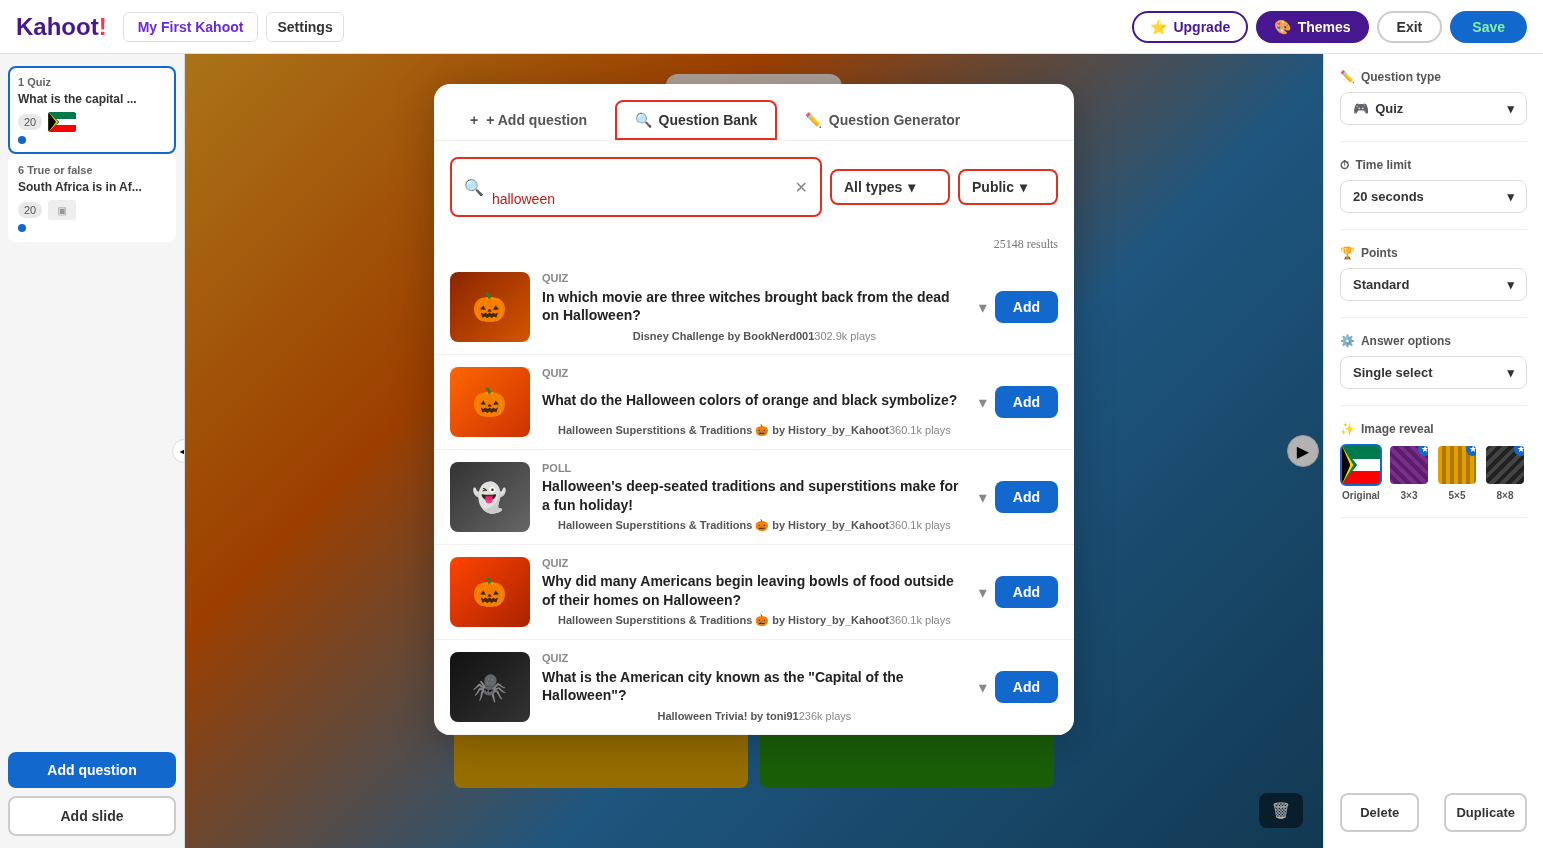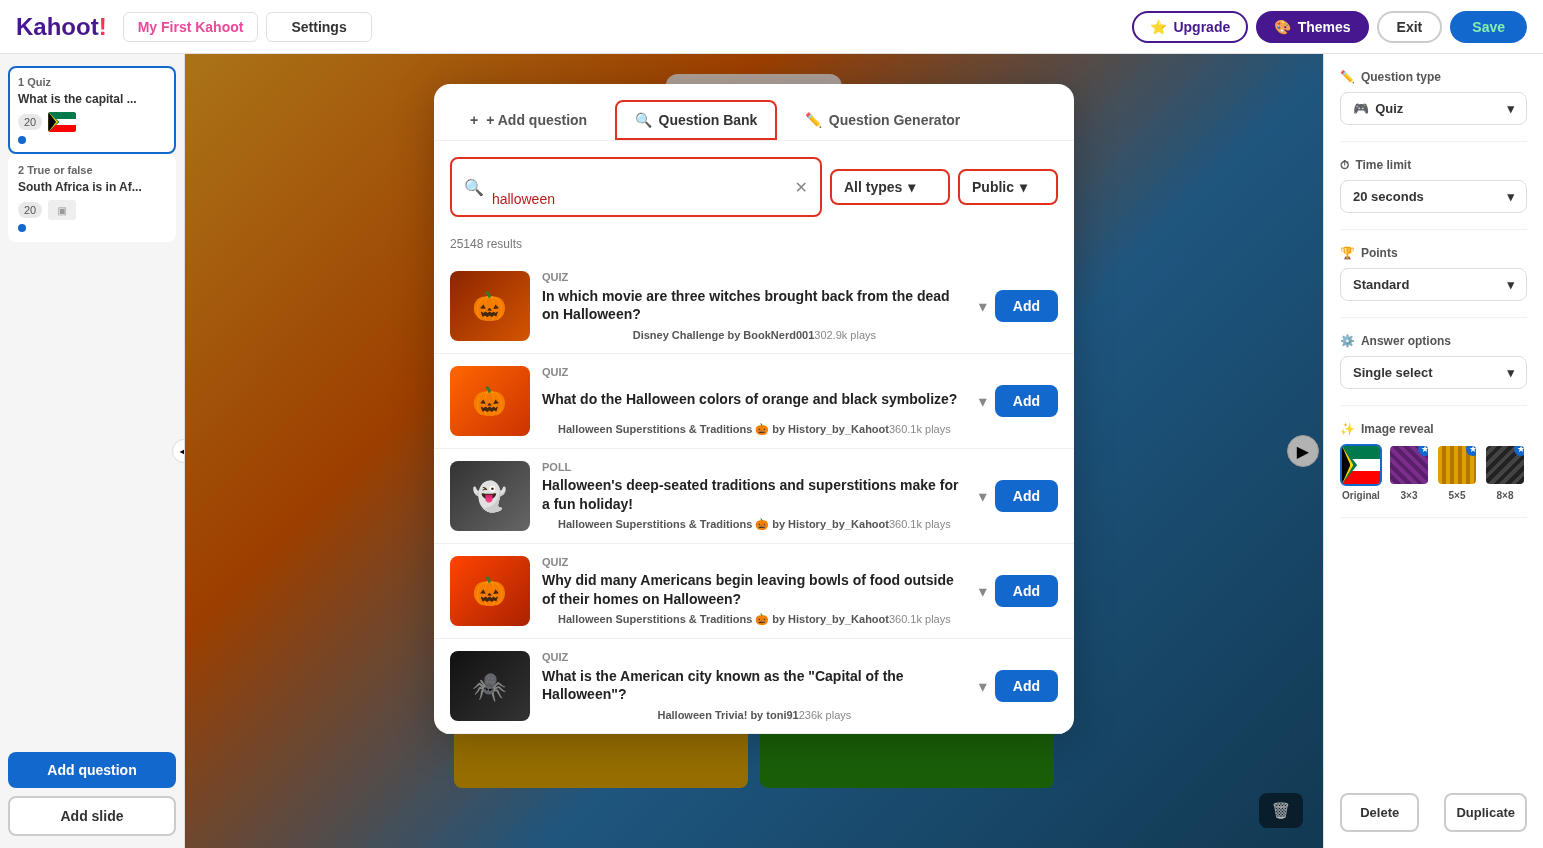--- a/index.html
+++ b/index.html
@@ -7,24 +7,24 @@
 
     
     .top-nav {
       display: flex; align-items: center; background: #fff; height: 54px;
       padding: 0 16px; border-bottom: 1px solid #e0e0e0; position: relative; z-index: 10;
     }
     .kahoot-logo { font-size: 24px; font-weight: 900; color: #46178f; margin-right: 16px; }
     .kahoot-logo span { color: #ff3355; }
     .nav-title {
       border: 1px solid #e0e0e0; border-radius: 6px; padding: 6px 14px;
-      font-size: 14px; font-weight: 600; color: #ec4899; margin-right: 8px;
+      font-size: 14px; font-weight: 600; color: #6d28d9; margin-right: 8px;
     }
     .nav-settings {
-      border: 1px solid #e0e0e0; border-radius: 6px; padding: 6px 24px;
+      border: 1px solid #e0e0e0; border-radius: 6px; padding: 6px 10px;
       font-size: 14px; font-weight: 600; color: #333; cursor: pointer; background: #fff;
     }
     .nav-right { margin-left: auto; display: flex; align-items: center; gap: 8px; }
     .btn-upgrade {
       display: flex; align-items: center; gap: 6px;
       background: #fff; border: 2px solid #46178f; border-radius: 20px;
       padding: 6px 16px; font-size: 14px; font-weight: 700; color: #46178f; cursor: pointer;
     }
     .btn-themes {
       display: flex; align-items: center; gap: 6px;
@@ -199,21 +199,21 @@
     .search-type-select {
       display: flex; align-items: center; border: 2px solid #e03020; border-radius: 8px;
       padding: 8px 12px; gap: 6px; font-size: 14px; font-weight: 600; color: #333;
       cursor: pointer; min-width: 120px;
     }
     .search-visibility-select {
       display: flex; align-items: center; border: 2px solid #e03020; border-radius: 8px;
       padding: 8px 12px; gap: 6px; font-size: 14px; font-weight: 600; color: #333;
       cursor: pointer; min-width: 100px;
     }
-    .results-count { padding: 4px 16px 8px; font-size: 12px; color: #777; text-align: left; }
+    .results-count { padding: 4px 16px 8px; font-size: 12px; color: #777; text-align: right; font-family: Liberation Serif, serif; }
     .results-list { overflow-y: auto; flex: 1; }
     .result-item {
       display: flex; align-items: stretch; border-bottom: 1px solid #f0f0f0;
       padding: 12px 16px; gap: 12px; cursor: pointer;
     }
     .result-thumb {
       width: 80px; height: 70px; border-radius: 8px; flex-shrink: 0;
       overflow: hidden; position: relative;
     }
     .result-thumb-1 { background: linear-gradient(135deg, #8b2500, #d45500); }
@@ -275,21 +275,21 @@
           <div style="position:absolute;top:67%;left:0;right:0;height:33%;background:#ff0000;"></div>
           <div style="position:absolute;top:0;left:0;bottom:0;width:40%;background:#007a4d;clip-path:polygon(0 0, 100% 50%, 0 100%);"></div>
           <div style="position:absolute;top:0;left:0;bottom:0;width:35%;background:#ffd700;clip-path:polygon(0 0, 100% 50%, 0 100%);"></div>
           <div style="position:absolute;top:0;left:0;bottom:0;width:28%;background:#000;clip-path:polygon(0 0, 100% 50%, 0 100%);"></div>
         </div>
       </div>
       <div class="quiz-item-dot"></div>
     </div>
 
     <div class="quiz-item">
-      <div class="quiz-item-number">2  True or false</div>
+      <div class="quiz-item-number">6  True or false</div>
       <div class="quiz-item-title">South Africa is in Af...</div>
       <div class="quiz-item-meta">
         <div class="quiz-item-time">20</div>
         <div style="width:28px;height:20px;background:#eee;border-radius:3px;display:flex;align-items:center;justify-content:center;">
           <span style="font-size:10px;color:#999;">▣</span>
         </div>
       </div>
       <div class="quiz-item-dot"></div>
     </div>
 

